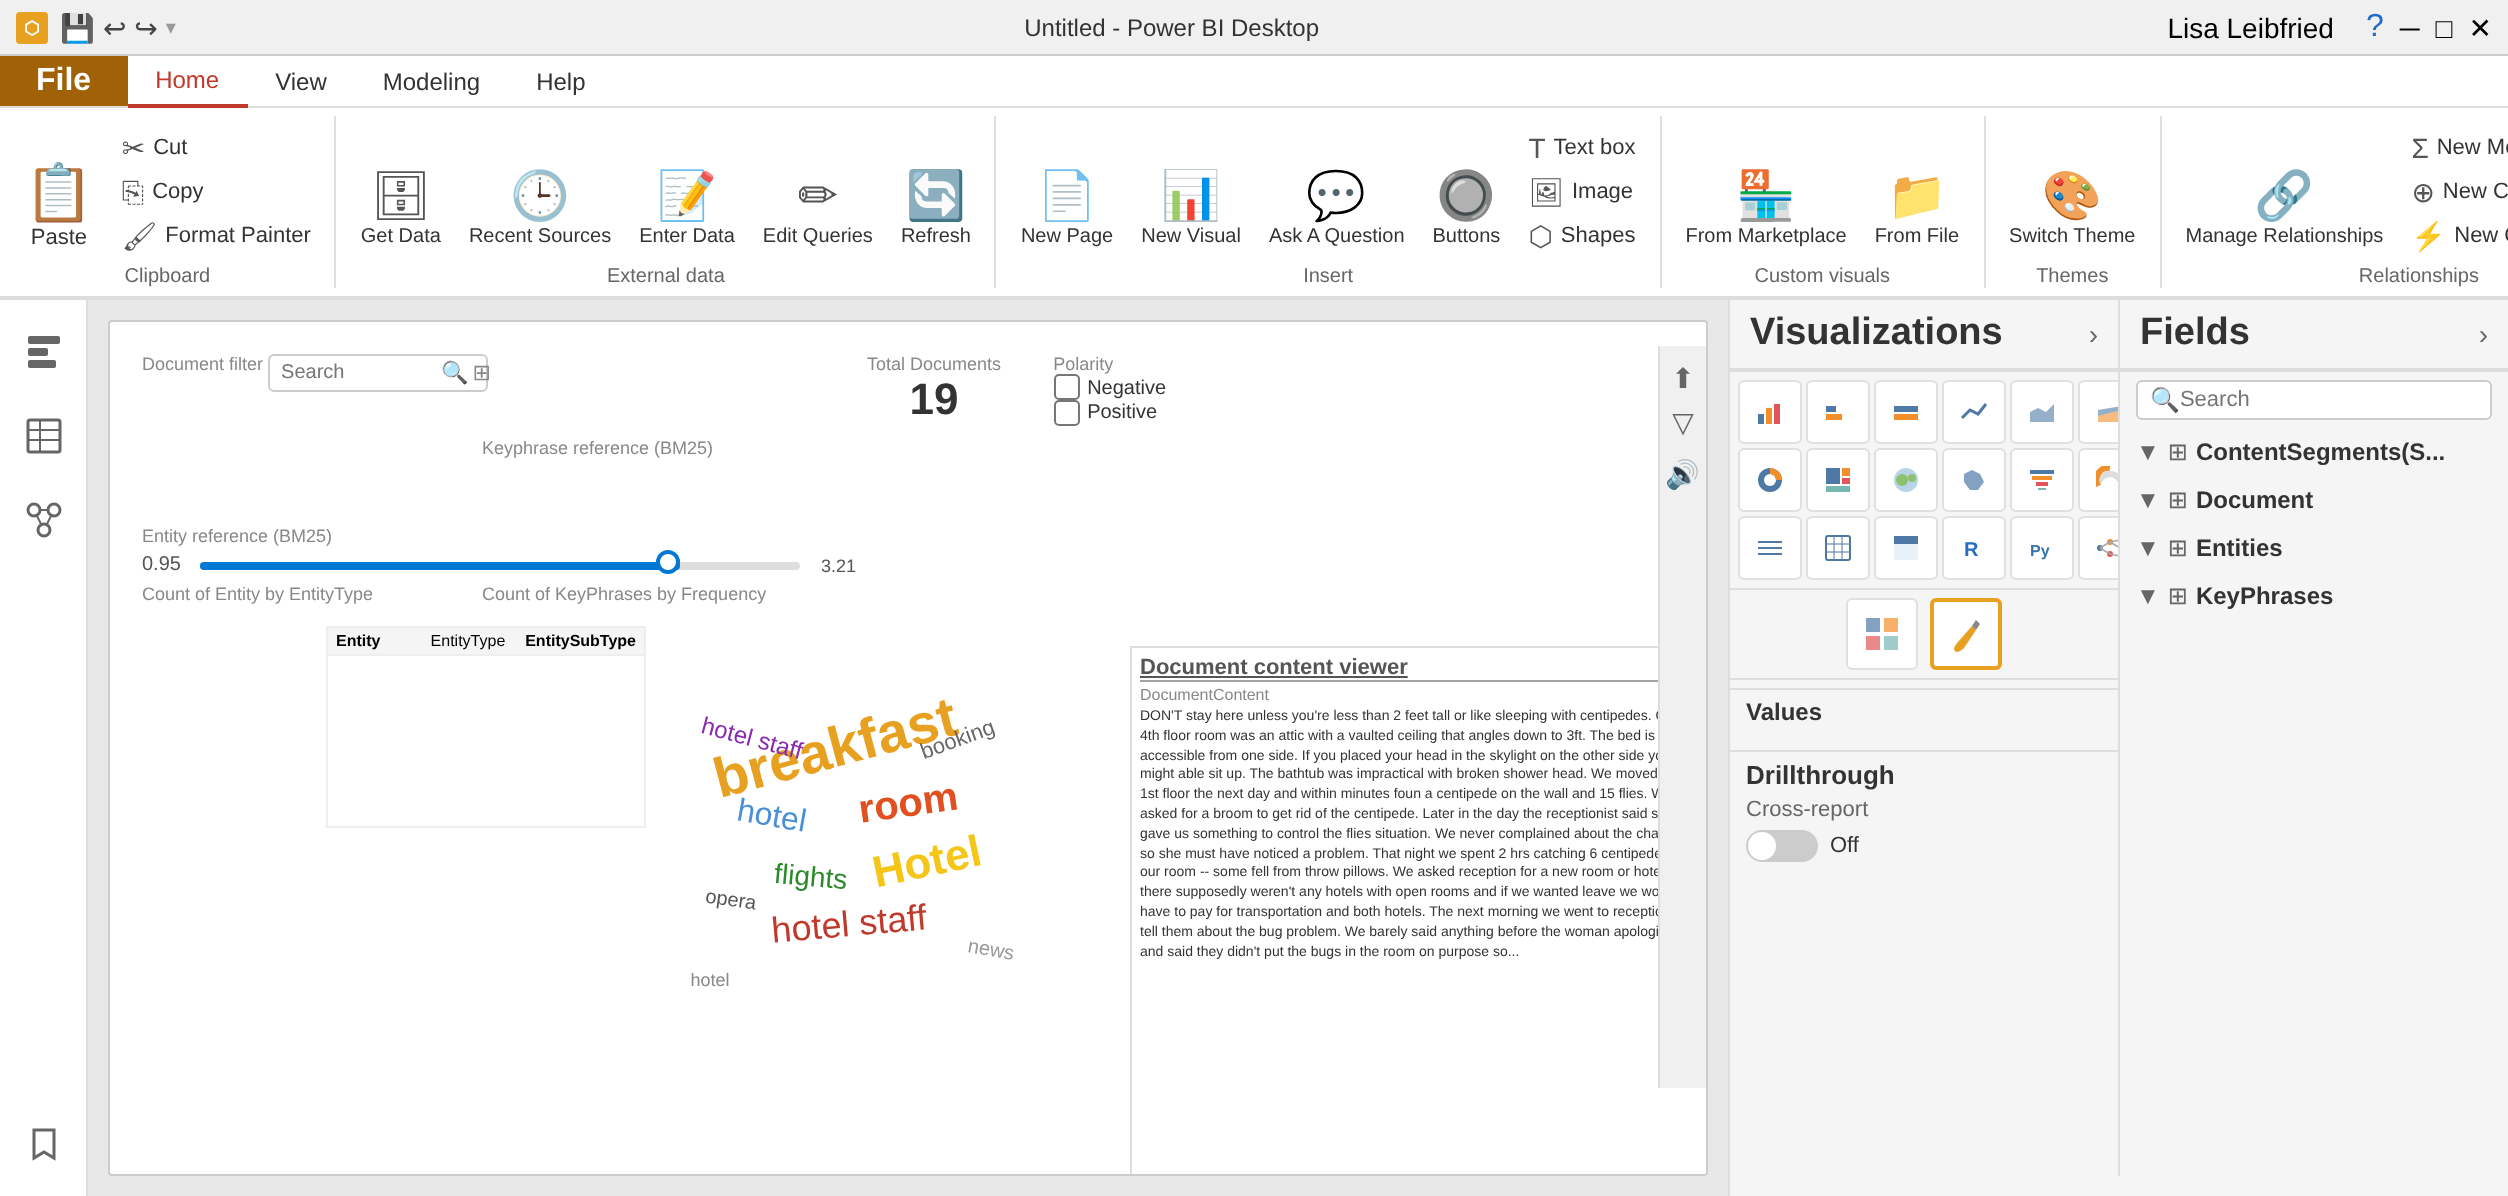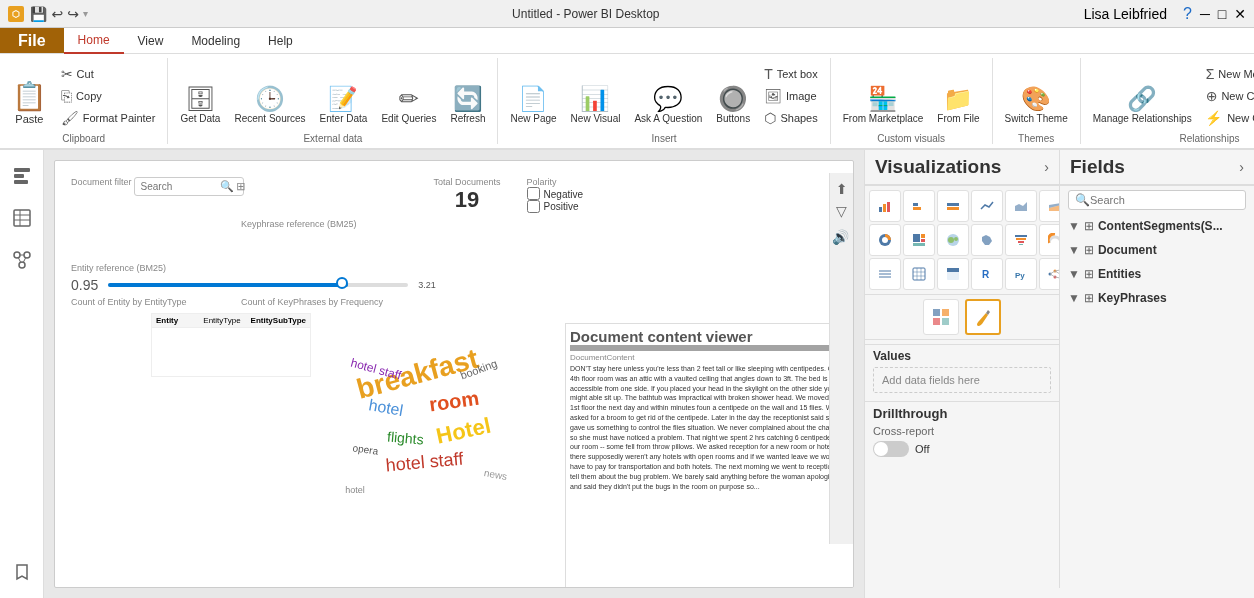--- a/index.html
+++ b/index.html
@@ -605,34 +605,34 @@
             </div>
           </div>
         </div>
 
         <div style="display:flex;gap:20px;padding:2px 16px;">
           <div style="font-size:9px;color:#888;width:130px;margin-top:44px;">Entity reference (BM25)</div>
           <div style="font-size:9px;color:#888;width:160px;margin-left:20px;">Keyphrase reference (BM25)</div>
         </div>
 
         <div style="padding:2px 16px;display:flex;gap:10px;align-items:center;">
-          <div style="font-size:14px;color:#555;">0.95</div>
+          <div style="font-size:10px;color:#555;">0.95</div>
           <div style="width:300px;height:4px;background:#ddd;border-radius:2px;position:relative;">
             <div style="position:absolute;left:0;right:20%;top:0;bottom:0;background:#0078d4;border-radius:2px;"></div>
             <div style="position:absolute;right:20%;top:-6px;width:12px;height:12px;background:#fff;border:2px solid #0078d4;border-radius:50%;cursor:pointer;"></div>
           </div>
           <div style="font-size:9px;color:#555;">3.21</div>
         </div>
 
         <div style="display:flex;padding:2px 16px;">
           <div style="font-size:9px;color:#888;width:160px;">Count of Entity by EntityType</div>
           <div style="font-size:9px;color:#888;margin-left:10px;">Count of KeyPhrases by Frequency</div>
         </div>
 
-        <div style="position:absolute;left:96px;top:140px;width:160px;height:64px;background:#fff;border:1px solid #eee;font-size:8px;">
+        <div style="position:absolute;left:108px;top:140px;width:160px;height:101px;background:#fff;border:1px solid #eee;font-size:8px;">
           <div style="display:flex;background:#f5f5f5;border-bottom:1px solid #eee;">
             <div style="flex:1;padding:2px 4px;font-weight:600;">Entity</div>
             <div style="flex:1;padding:2px 4px;font-weight:400;">EntityType</div>
             <div style="flex:1;padding:2px 4px;font-weight:600;">EntitySubType</div>
           </div>
         </div>
 
         <div class="wordcloud-area">
           <svg width="190" height="180" viewBox="0 0 190 180">
             <text x="95" y="60" text-anchor="middle" font-size="28" font-weight="bold" fill="#e8a020" transform="rotate(-15,95,60)">breakfast</text>
@@ -643,21 +643,21 @@
             <text x="50" y="50" text-anchor="middle" font-size="12" fill="#8a2ab0" transform="rotate(15,50,50)">hotel staff</text>
             <text x="100" y="145" text-anchor="middle" font-size="18" fill="#c0392b" transform="rotate(-5,100,145)">hotel staff</text>
             <text x="40" y="130" text-anchor="middle" font-size="10" fill="#555" transform="rotate(8,40,130)">opera</text>
             <text x="155" y="50" text-anchor="middle" font-size="11" fill="#666" transform="rotate(-20,155,50)">booking</text>
             <text x="30" y="170" text-anchor="middle" font-size="9" fill="#888">hotel</text>
             <text x="170" y="155" text-anchor="middle" font-size="10" fill="#999" transform="rotate(10,170,155)">news</text>
           </svg>
         </div>
 
         <div class="doc-viewer">
-          <div style="font-weight:600;font-size:15px;color:#555;border-bottom:6px solid #a3a3a3;margin-bottom:2px;">Document content viewer</div>
+          <div style="font-weight:600;font-size:11px;color:#555;border-bottom:1px solid #a3a3a3;margin-bottom:2px;text-decoration:underline;">Document content viewer</div>
           <div style="font-size:8px;color:#888;margin-bottom:2px;">DocumentContent</div>
           <div style="font-size:7px;color:#333;line-height:1.4;overflow:hidden;height:calc(100% - 30px);">DON'T stay here unless you're less than 2 feet tall or like sleeping with centipedes. Our 4th floor room was an attic with a vaulted ceiling that angles down to 3ft. The bed is only accessible from one side. If you placed your head in the skylight on the other side you might able sit up. The bathtub was impractical with broken shower head. We moved to the 1st floor the next day and within minutes foun a centipede on the wall and 15 flies. We asked for a broom to get rid of the centipede. Later in the day the receptionist said she gave us something to control the flies situation. We never complained about the chair flies so she must have noticed a problem. That night we spent 2 hrs catching 6 centipedes in our room -- some fell from throw pillows. We asked reception for a new room or hotel but there supposedly weren't any hotels with open rooms and if we wanted leave we would have to pay for transportation and both hotels. The next morning we went to reception to tell them about the bug problem. We barely said anything before the woman apologized and said they didn't put the bugs in the room on purpose so...</div>
         </div>
 
         <div class="filter-bar">
           <span class="filter-icon">⬆</span>
           <span class="filter-icon">▽</span>
           <span class="filter-icon" style="margin-top:4px;">🔊</span>
         </div>
       </div>
@@ -828,21 +828,20 @@
           <div class="viz-icon-btn" style="width:36px;height:36px;border:2px solid #e8a020;">
             <svg width="20" height="20" viewBox="0 0 20 20">
               <path d="M6,14 C6,14 4,16 4,17.5 C4,18.3 4.7,19 5.5,19 C7,19 9,17 9,17 L15,8 L13,6 Z" fill="#e8a020"></path>
               <path d="M13,6 L15,8 L17,5 L15,3 Z" fill="#888"></path>
             </svg>
           </div>
         </div>
 
         <div class="values-section">
           <div class="values-label">Values</div>
-          <div class="values-placeholder">Add data fields here</div>
         </div>
 
         <div class="drillthrough-section">
           <div class="drillthrough-label">Drillthrough</div>
           <div class="drillthrough-sub">Cross-report</div>
           <div class="toggle-row">
             <div class="toggle"></div>
             <span class="toggle-label">Off</span>
           </div>
         </div>

